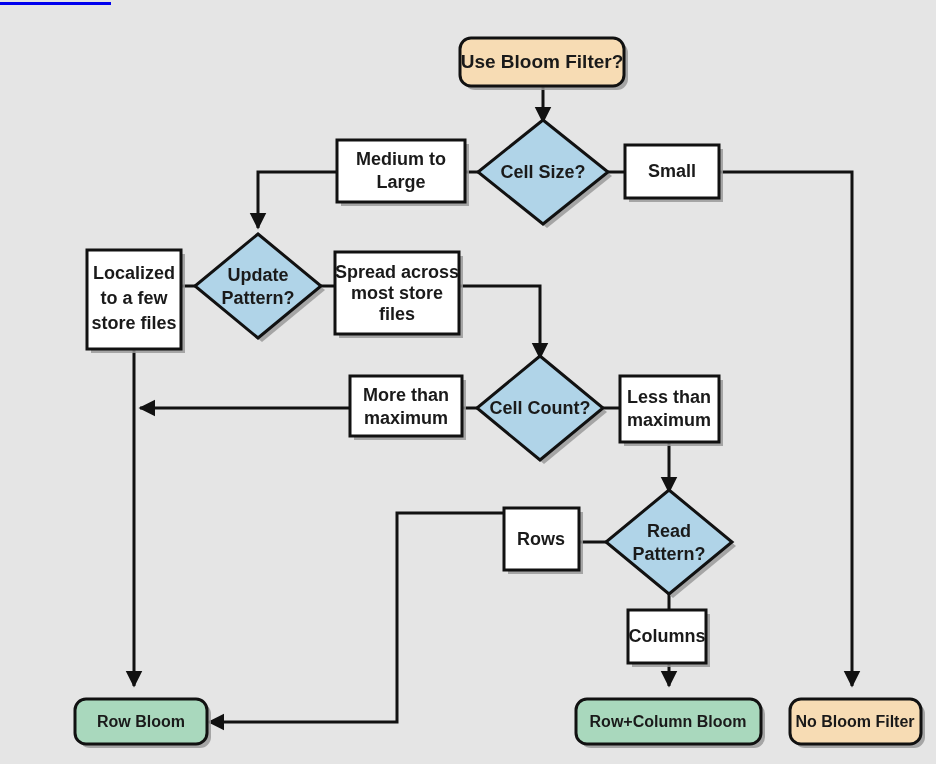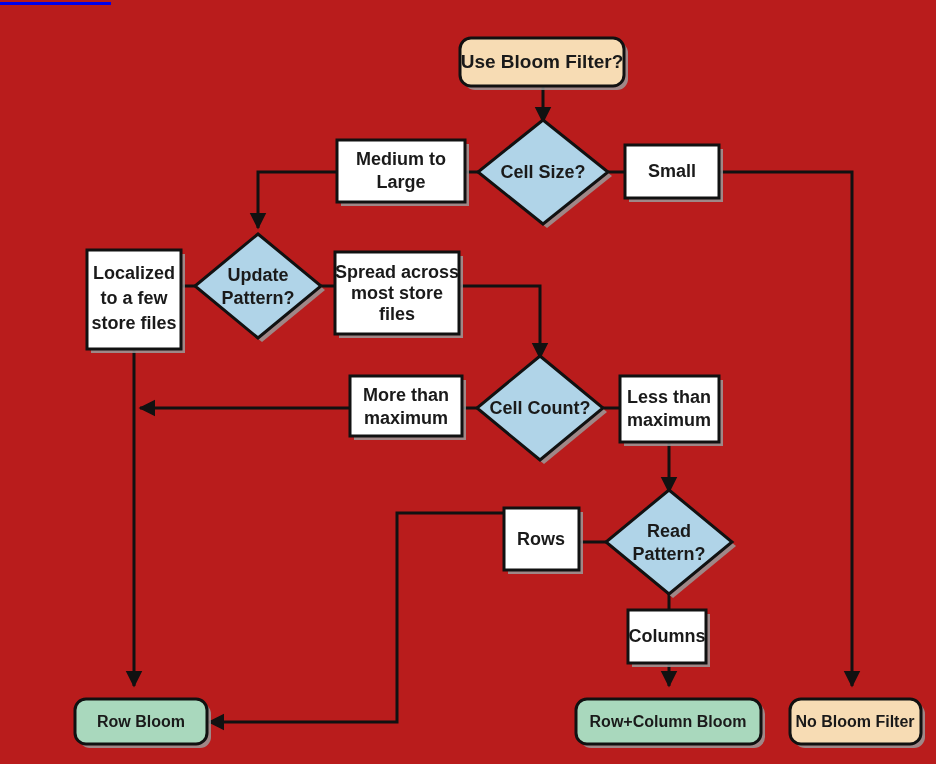--- a/index.html
+++ b/index.html
@@ -10,21 +10,21 @@
   body {
     width: 936px;
     height: 764px;
     overflow: hidden;
     font-family: "Liberation Sans", sans-serif;
   }
   #stage {
     position: relative;
     width: 936px;
     height: 764px;
-    background: #b91c1c;
+    background: #e5e5e5;
   }
   #link-rule {
     position: absolute;
     left: 0px;
     top: 2px;
     width: 111px;
     height: 3px;
     background: #0000ee;
   }
   svg#flow {

